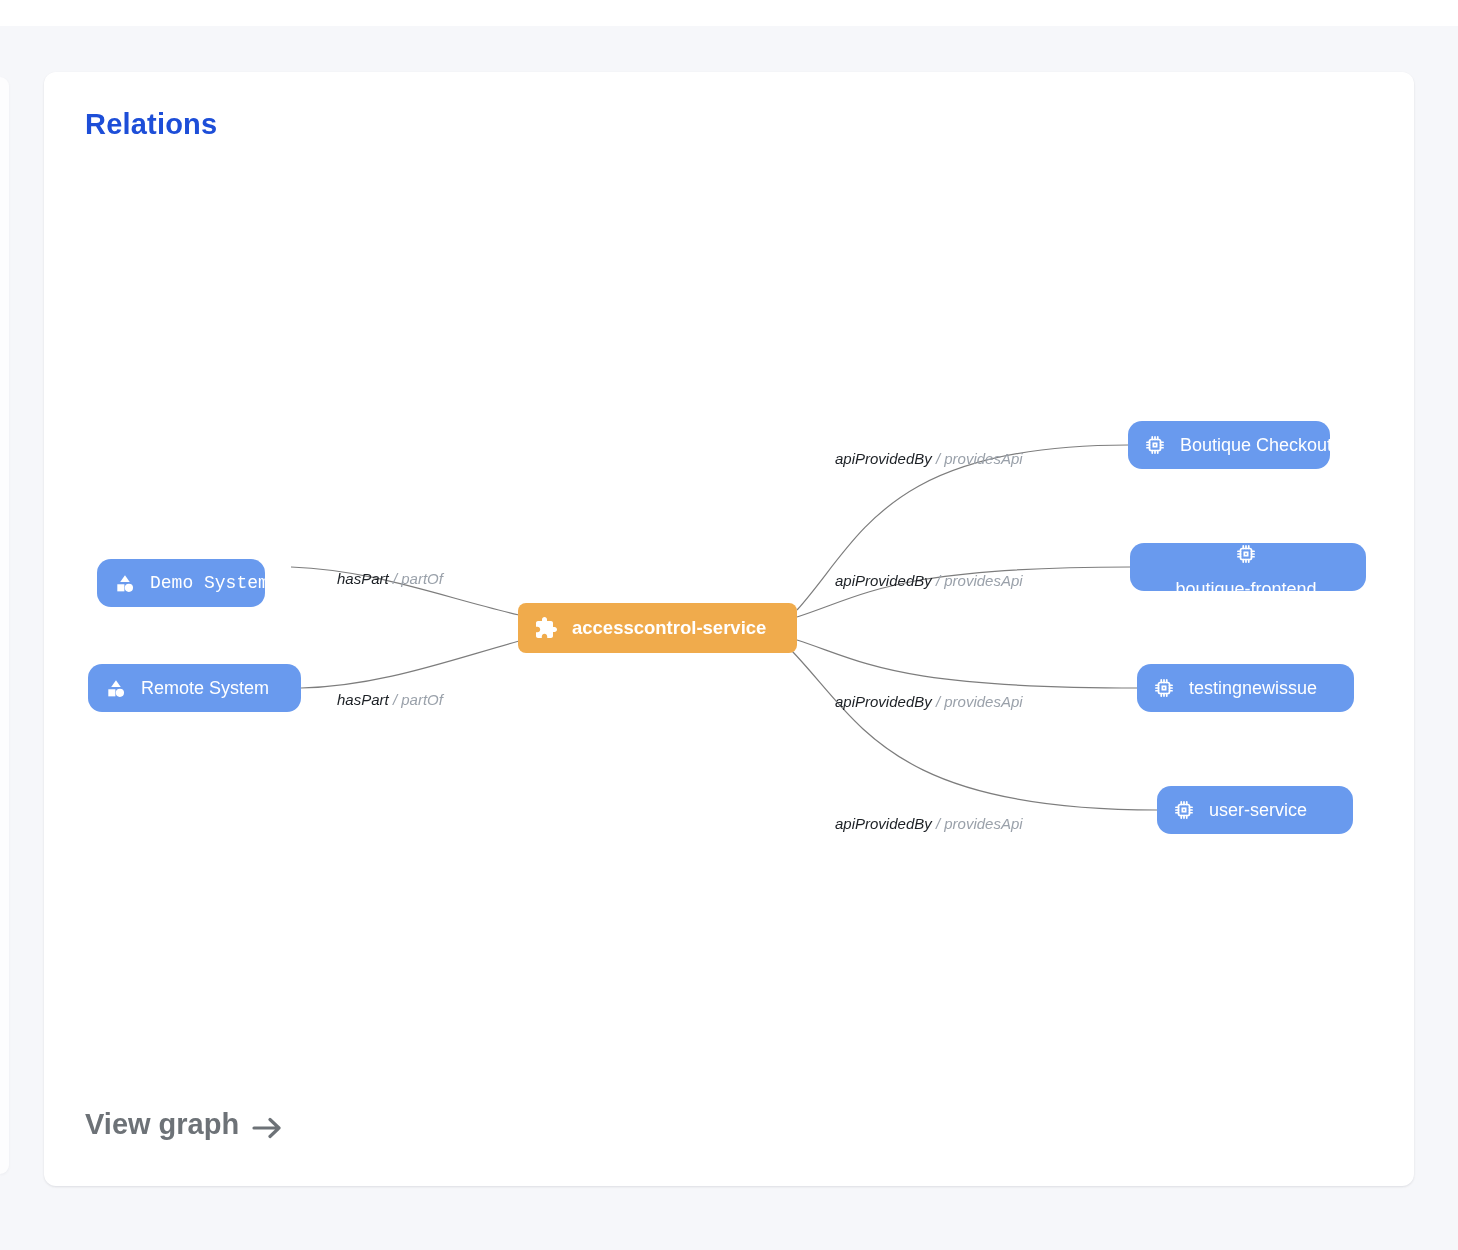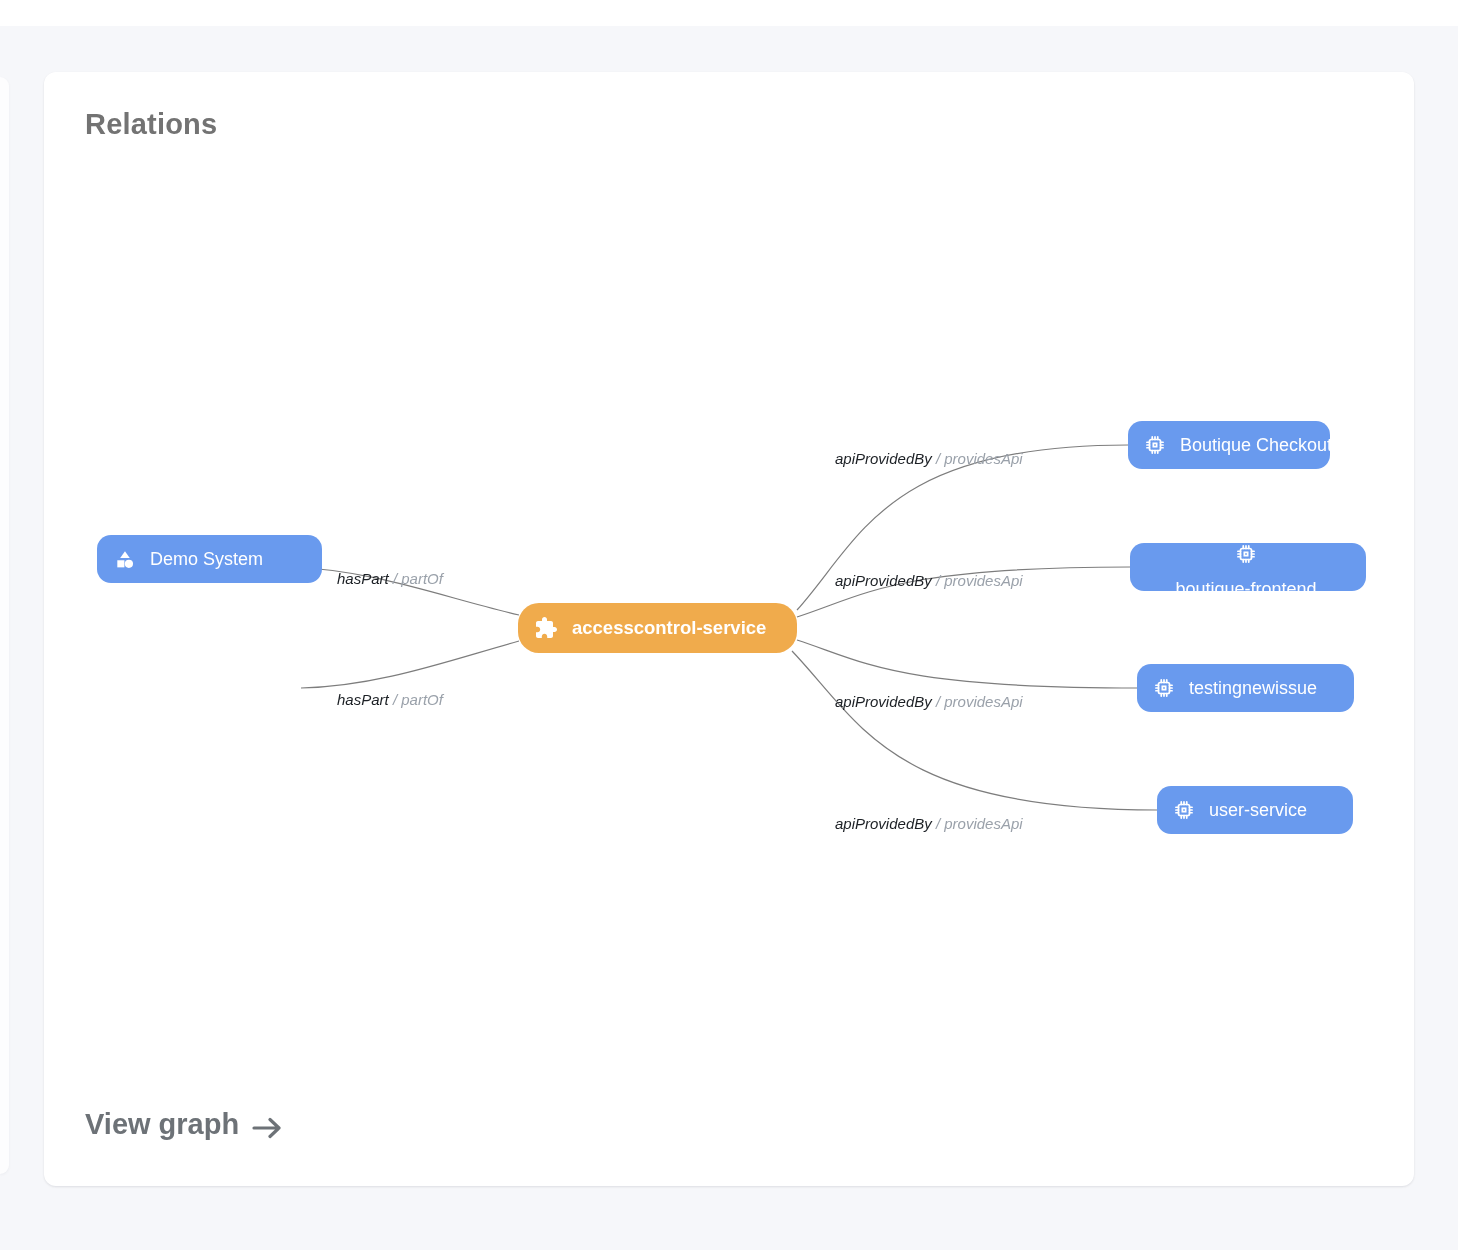--- a/index.html
+++ b/index.html
@@ -17,34 +17,34 @@
     background:#fdfdfe; border-radius:0 10px 10px 0;
     box-shadow:0 1px 3px rgba(20,30,60,.05);
   }
   .card {
     position:absolute; left:44px; top:72px; width:1370px; height:1114px;
     background:#ffffff; border-radius:12px;
     box-shadow:0 1px 2px rgba(16,24,40,.05), 0 1px 3px rgba(16,24,40,.06);
   }
   .card-title {
     position:absolute; left:85px; top:108px;
-    font-size:29px; font-weight:700; color:#737373; letter-spacing:.2px;
+    font-size:29px; font-weight:700; color:#1d4ed8; letter-spacing:.2px;
   }
   svg.edges { position:absolute; left:0; top:0; pointer-events:none; }
   .node {
     position:absolute; display:flex; align-items:center; gap:14px;
     height:48px; padding:0 20px 0 16px; border-radius:14px;
     color:#ffffff; font-size:18px; white-space:nowrap; cursor:pointer;
     justify-content:flex-start;
   }
   .node .nlabel { flex:0 0 auto; }
   .node-blue { background:#699aee; }
   .node-center {
     background:#f0ab4c; height:50px; font-weight:700; font-size:18.5px;
-    border-radius:21px;
+    border-radius:8px;
   }
   .edge-label {
     position:absolute; font-size:15px; color:#1c2025; white-space:nowrap;font-style:italic;
   }
   .edge-label .edge-sep, .edge-label .edge-inv { color:#9aa1aa; }
   .view-graph {
     position:absolute; left:85px; top:1108px; display:flex; align-items:flex-end; gap:12px;
     font-size:29px; font-weight:700; color:#6d7277; cursor:pointer;
   }
   .icon { display:inline-flex; flex:0 0 auto; }
@@ -64,31 +64,41 @@
     <g fill="none" stroke="#7d7d7d" stroke-width="1.2">
       <path d="M291,567 C375,570 445,598 519,615"></path>
       <path d="M301,688 C380,686 450,660 519,641"></path>
       <path d="M797,610 C860,540 885,445 1128,445"></path>
       <path d="M797,617 C865,595 895,567 1130,567"></path>
       <path d="M797,640 C865,662 895,688 1139,688"></path>
       <path d="M792,651 C860,722 890,810 1157,810"></path>
     </g>
   </svg>
 
-  <div class="node node-blue" style="left:97px; top:535px; width:225px;">
+  <div class="node node-blue" style="left:97px; top:559px; width:168px;font-family:Liberation Mono, monospace;">
     <span class="icon">
       <svg width="23" height="23" viewBox="0 0 24 24">
         <polygon points="12.5,3.5 17.5,10.5 7.5,10.5" fill="#fff"></polygon>
         <rect x="4.5" y="12.8" width="7.4" height="7.4" fill="#fff"></rect>
         <circle cx="16.6" cy="16.5" r="4.3" fill="#fff"></circle>
       </svg>
     </span>
     <span class="nlabel">Demo System</span>
   </div>
 
+  <div class="node node-blue" style="left:88px; top:664px; width:213px;">
+    <span class="icon">
+      <svg width="23" height="23" viewBox="0 0 24 24">
+        <polygon points="12.5,3.5 17.5,10.5 7.5,10.5" fill="#fff"></polygon>
+        <rect x="4.5" y="12.8" width="7.4" height="7.4" fill="#fff"></rect>
+        <circle cx="16.6" cy="16.5" r="4.3" fill="#fff"></circle>
+      </svg>
+    </span>
+    <span class="nlabel">Remote System</span>
+  </div>
 
   <div class="node node-center" style="left:518px; top:603px; width:279px;">
     <span class="icon">
       <svg width="24" height="24" viewBox="0 0 24 24">
         <path fill="#fff" d="M20.5 11H19V7c0-1.1-.9-2-2-2h-4V3.5C13 2.12 11.88 1 10.5 1S8 2.12 8 3.5V5H4c-1.1 0-1.99.9-1.99 2v3.8H3.5c1.49 0 2.7 1.21 2.7 2.7s-1.21 2.7-2.7 2.7H2V20c0 1.1.9 2 2 2h3.8v-1.5c0-1.49 1.21-2.7 2.7-2.7 1.49 0 2.7 1.21 2.7 2.7V22H17c1.1 0 2-.9 2-2v-4h1.5c1.38 0 2.5-1.12 2.5-2.5S21.88 11 20.5 11z"></path>
       </svg>
     </span>
     <span class="nlabel">accesscontrol-service</span>
   </div>
 

